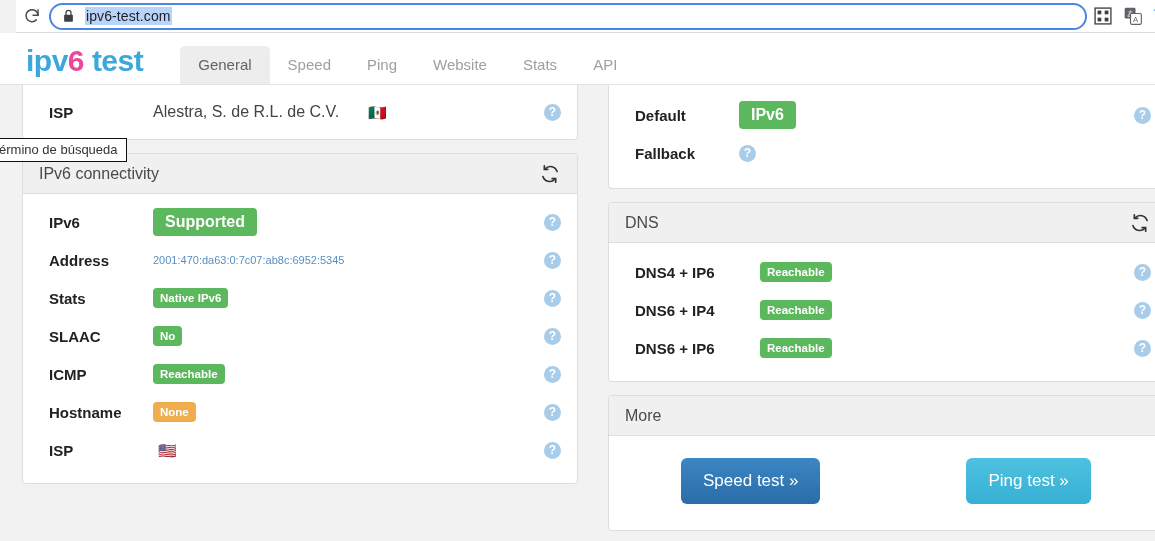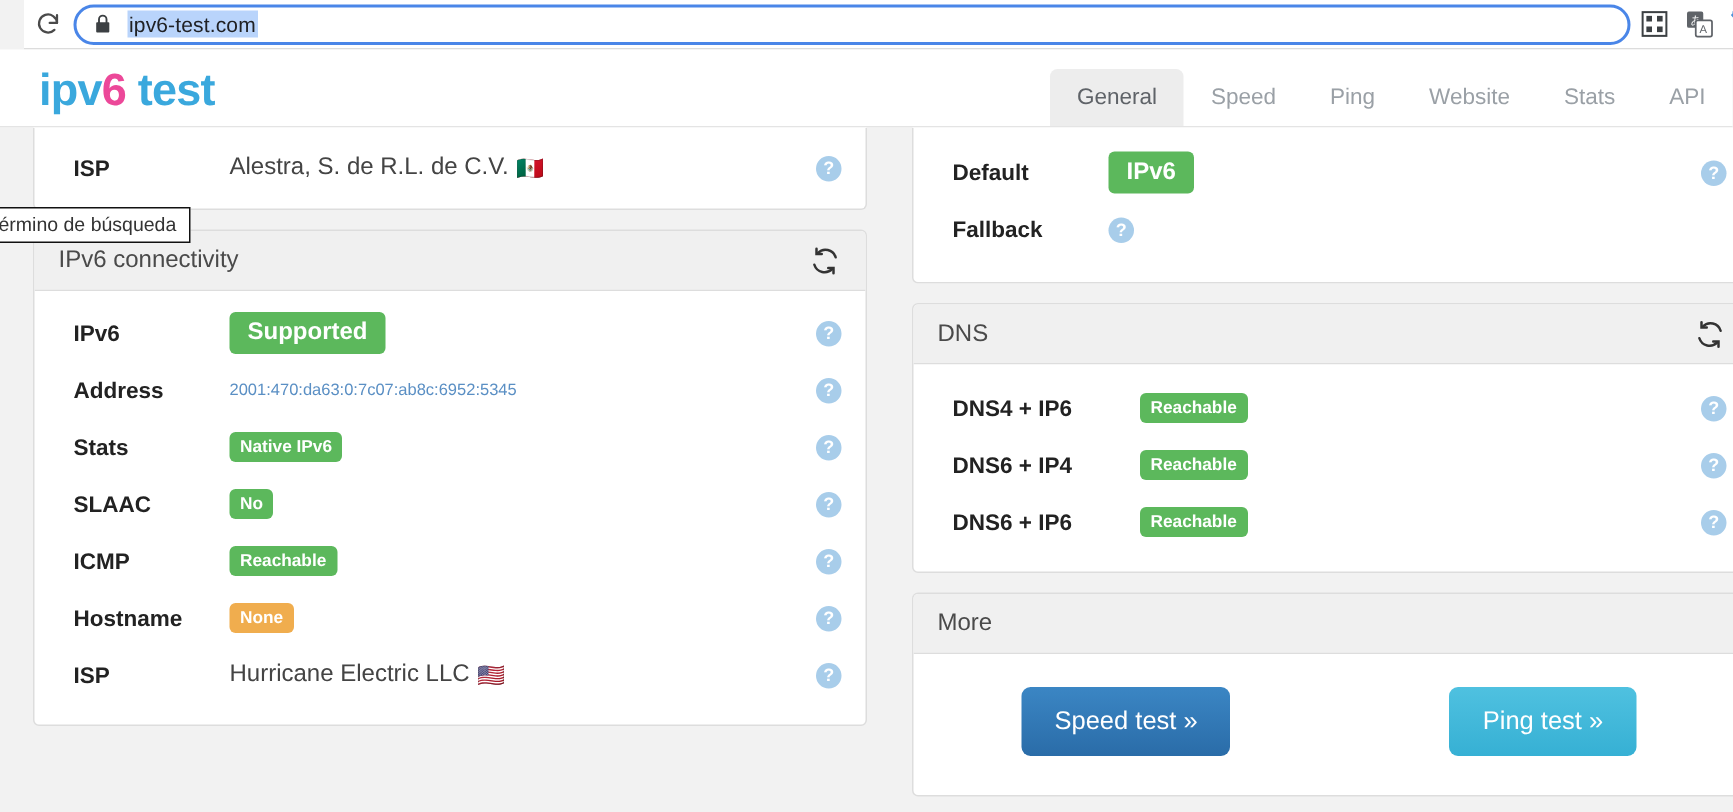--- a/index.html
+++ b/index.html
@@ -48,21 +48,21 @@
   .profile-edge {
     width: 14px; height: 20px; overflow: hidden; cursor: pointer;
   }
 
   
   .site-header {
     position: absolute; left: 0; top: 33px;
     width: 1155px; height: 52px;
     background: #ffffff;
     border-bottom: 1px solid #e4e4e4;
-    display: flex; align-items: flex-end; justify-content: space-between;
+    display: flex; align-items: flex-end;
   }
   .logo {
     margin-left: 26px;
     margin-bottom: 6px;
     font-size: 30px;
     font-weight: bold;
     letter-spacing: -0.5px;
     color: #3aa8dd;
     white-space: nowrap;
     user-select: none;
@@ -78,20 +78,21 @@
     font-size: 15px;
     color: #9aa0a6;
     cursor: pointer;
     border-radius: 5px 5px 0 0;
     line-height: 1;
     white-space: nowrap;
   }
   .navtab.active {
     background: #ededed;
     color: #5f6368;
+    margin-left: 19px;
   }
 
   
   .page {
     position: absolute; left: 0; top: 85px;
     width: 1155px; height: 456px;
     background: #f2f2f2;
   }
 
   .col-left { position: absolute; left: 22px; top: 0; width: 556px; }
@@ -126,21 +127,21 @@
     padding: 0 16px 0 26px;
   }
   .row-label {
     width: 104px;
     font-size: 15px;
     font-weight: bold;
     color: #222;
     flex: 0 0 auto;
   }
   .row-label.wide { width: 125px; }
-  .row-value { flex: 1; font-size: 16px; color: #333; display: flex; align-items: center; }
+  .row-value { flex: 1; font-size: 16px; color: #333; display: flex; align-items: center; gap: 24px; }
   .row-value.link { color: #5a8fc4; font-size: 11px; cursor: pointer; }
   .row-value.plain { color: #444; }
   .flag { margin-left: 5px; font-size: 15px; line-height: 1; }
 
   .badge {
     display: inline-block;
     color: #fff;
     border-radius: 4px;
     font-weight: bold;
     white-space: nowrap;
@@ -337,21 +338,20 @@
           <div class="row-label">Hostname</div>
           <div class="row-value">
             <span class="badge orange sm">None</span>
           </div>
           <div class="help-icon">?</div>
         </div>
 
         <div class="row">
           <div class="row-label">ISP</div>
           <div class="row-value plain">
-            <span>Hurricane Electric LLC</span>
             <span class="flag">🇺🇸</span>
           </div>
           <div class="help-icon">?</div>
         </div>
 
       </div>
     </div>
   </div>
 
   <div class="col-right">

